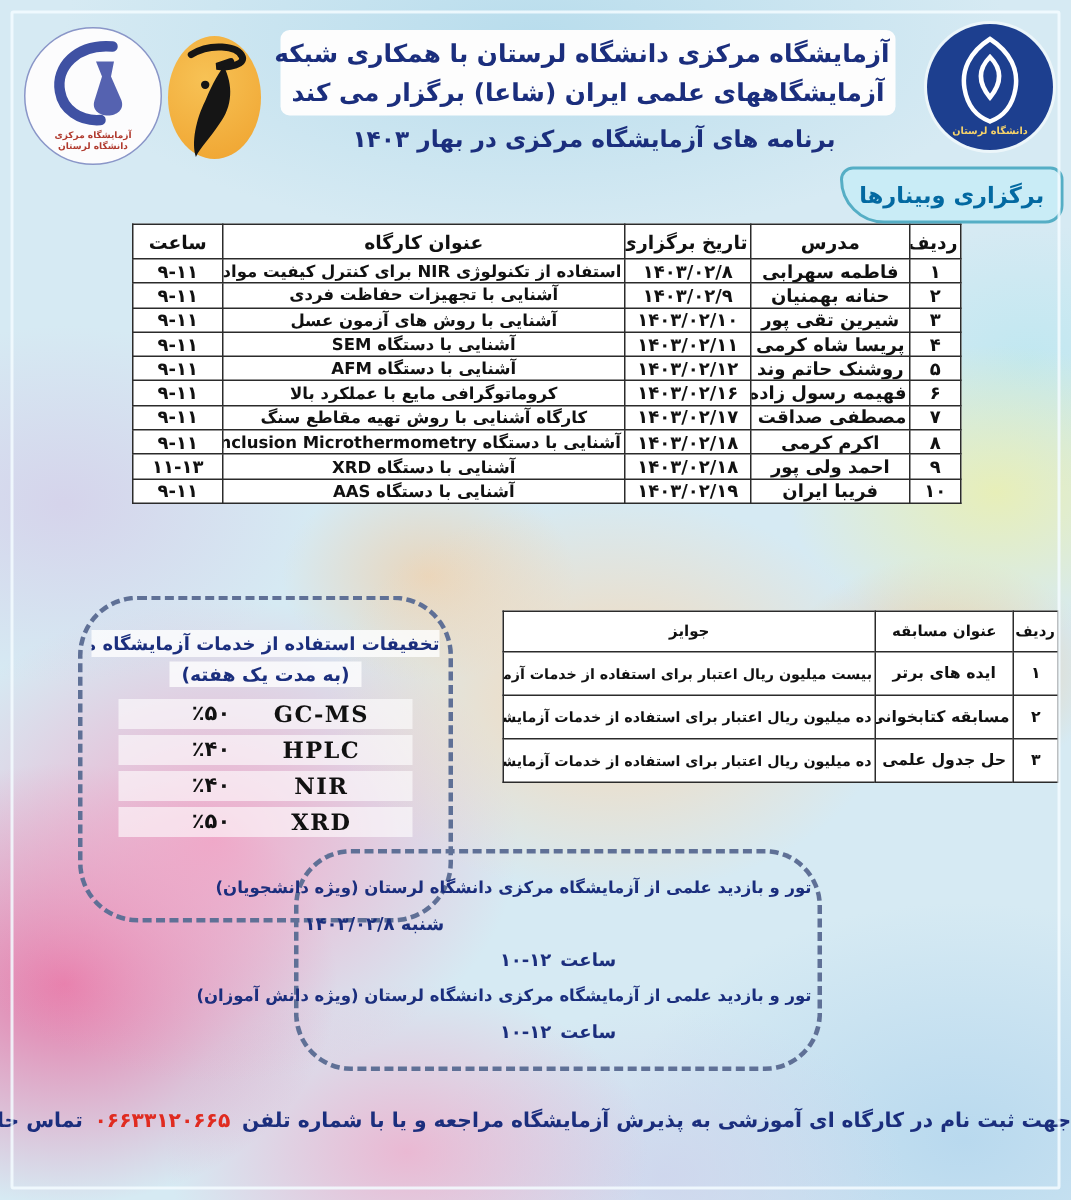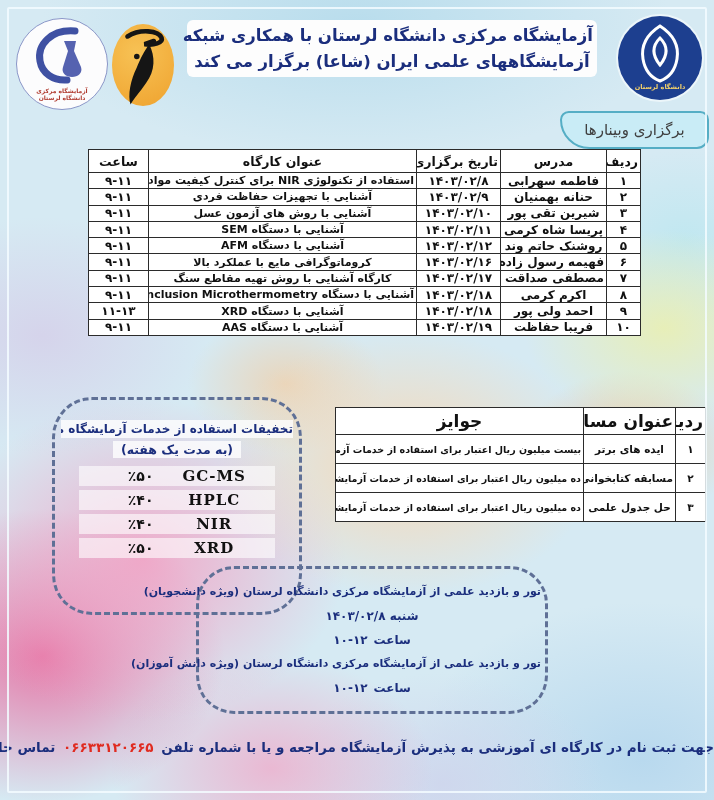--- a/index.html
+++ b/index.html
@@ -32,55 +32,55 @@
   .subtitle{position:absolute;top:84px;right:117px;width:402px;text-align:center;
     font-size:15.5px;font-weight:bold;color:#1b2e7d;white-space:nowrap;z-index:2;}
   .shaa-logo{position:absolute;top:24px;left:112px;width:62px;height:82px;border-radius:50%;
     background:radial-gradient(circle at 40% 35%, #f7c255, #efa22e);z-index:2;}
   .lab-logo{position:absolute;top:18px;left:16px;width:90px;height:90px;border-radius:50%;
     background:#fcfcfd;border:1px solid #8a96c8;z-index:2;}
   .lab-caption{position:absolute;bottom:8px;width:100%;text-align:center;line-height:1.2;
     font-size:6px;font-weight:bold;color:#b03a2e;}
   
   .tab{position:absolute;display:flex;align-items:center;justify-content:center;
-    background:#c9ecf6;border:2px solid #55aec5;color:#404040;font-weight:normal;z-index:3;}
+    background:#c9ecf6;border:2px solid #55aec5;color:#0369a1;font-weight:bold;z-index:3;}
   .tab-webinars{top:111px;right:5px;width:145px;height:34px;font-size:15px;
     border-radius:10px 10px 14px 34px;}
   .tab-comp{top:370px;right:7px;width:74px;height:34px;font-size:14px;
     border-radius:30px 10px 10px 12px;}
   
   table{border-collapse:collapse;table-layout:fixed;background:#fff;position:absolute;z-index:2;}
   th,td{border:1px solid #2b2b2b;font-weight:bold;color:#111;text-align:center;
     padding:0 2px;white-space:nowrap;overflow:hidden;}
   .webinar-table{top:149px;left:88px;width:552px;height:187px;font-size:12px;}
   .webinar-table th{font-size:12.5px;height:22px;}
   .webinar-table .col-title{font-size:11px;}
   .webinar-table .col-time{direction:ltr;}
   .comp-table{top:407px;left:335px;width:370px;font-size:10.5px;}
-  .comp-table th{font-size:17px;height:26px;}
+  .comp-table th{font-size:10px;height:26px;}
   .comp-table td{height:28px;}
   .comp-table .col-prize{font-size:9.5px;}
   
   .disc-box{position:absolute;top:397px;left:52px;width:250px;height:218px;z-index:2;
     border:3px dashed #5f7096;border-radius:40px;padding-top:20px;box-sizing:border-box;}
   .disc-title{background:rgba(255,255,255,.78);color:#1b2e7d;font-size:12px;font-weight:bold;
     text-align:center;margin:0 6px 3px;padding:2px 0;white-space:nowrap;overflow:hidden;}
   .disc-sub{background:rgba(255,255,255,.78);color:#1b2e7d;font-size:12.5px;font-weight:bold;
     text-align:center;margin:0 58px 8px;padding:1px 0;white-space:nowrap;}
   .disc-row{display:flex;direction:ltr;align-items:center;background:rgba(255,255,255,.6);
     margin:4px 24px;padding:1px 0;}
   .disc-pct{width:38%;text-align:right;font-size:14px;font-weight:bold;color:#111;
     direction:ltr;unicode-bidi:isolate;}
   .disc-name{width:62%;text-align:center;font-size:15px;font-weight:bold;color:#111;
     font-family:"DejaVu Serif",serif;letter-spacing:1px;}
   
   .tour-box{position:absolute;top:566px;left:196px;width:352px;height:148px;z-index:2;
     border:3px dashed #5f7096;border-radius:38px;box-sizing:border-box;
     display:flex;flex-direction:column;justify-content:space-evenly;
-    text-align:center;color:#1b2e7d;font-weight:bold;font-size:11px;padding:6px 4px;}
+    text-align:left;color:#1b2e7d;font-weight:bold;font-size:11px;padding:6px 4px;}
   .tour-box .tour-line{white-space:nowrap;}
   .tour-box .tour-date{font-size:12px;}
   .tour-time{display:flex;justify-content:center;gap:6px;font-size:12px;}
   .ltr{direction:ltr;unicode-bidi:isolate;}
   
   .footer{position:absolute;top:733px;left:0;right:0;text-align:center;z-index:2;
     color:#1b2e7d;font-weight:bold;font-size:13.5px;}
   .footer .line{margin:6px 0;white-space:nowrap;}
   .phone{color:#e02b20;padding:0 3px;unicode-bidi:isolate;text-align:center;}
 </style>
@@ -97,20 +97,21 @@
         <path d="M42 22 C35 29 33 38 42 49 C51 38 49 29 42 22 Z"></path>
       </g>
     </svg>
     <div class="uni-caption">دانشگاه لرستان</div>
   </div>
 
   <div class="title-box">
     <div>آزمایشگاه مرکزی دانشگاه لرستان با همکاری شبکه</div>
     <div>آزمایشگاههای علمی ایران (شاعا) برگزار می کند</div>
   </div>
+  <div class="subtitle">برنامه های آزمایشگاه مرکزی در بهار ۱۴۰۳</div>
 
   <div class="shaa-logo">
     <svg viewBox="0 0 40 56">
       <path d="M10 8 C18 3 30 4 32 9 C33 12 27 14 21 13 L27 11" stroke="#151515" stroke-width="3" fill="none" stroke-linecap="round"></path>
       <path d="M24 13 C28 21 28 30 22 38 C18 44 14 48 12 52 C10 46 12 36 16 28 C18 23 21 17 24 13 Z" fill="#151515"></path>
       <circle cx="16" cy="21" r="1.8" fill="#151515"></circle>
     </svg>
   </div>
 
   <div class="lab-logo">
@@ -200,21 +201,21 @@
     </tr>
     <tr>
       <td>۹</td>
       <td>احمد ولی پور</td>
       <td>۱۴۰۳/۰۲/۱۸</td>
       <td class="col-title">آشنایی با دستگاه XRD</td>
       <td class="col-time">۱۱-۱۳</td>
     </tr>
     <tr>
       <td>۱۰</td>
-      <td>فریبا حفاظت</td>
+      <td>فریبا ایران</td>
       <td>۱۴۰۳/۰۲/۱۹</td>
       <td class="col-title">آشنایی با دستگاه AAS</td>
       <td class="col-time">۹-۱۱</td>
     </tr>
   </tbody>
     </table>
 
 
   <table class="comp-table">
     <colgroup>

